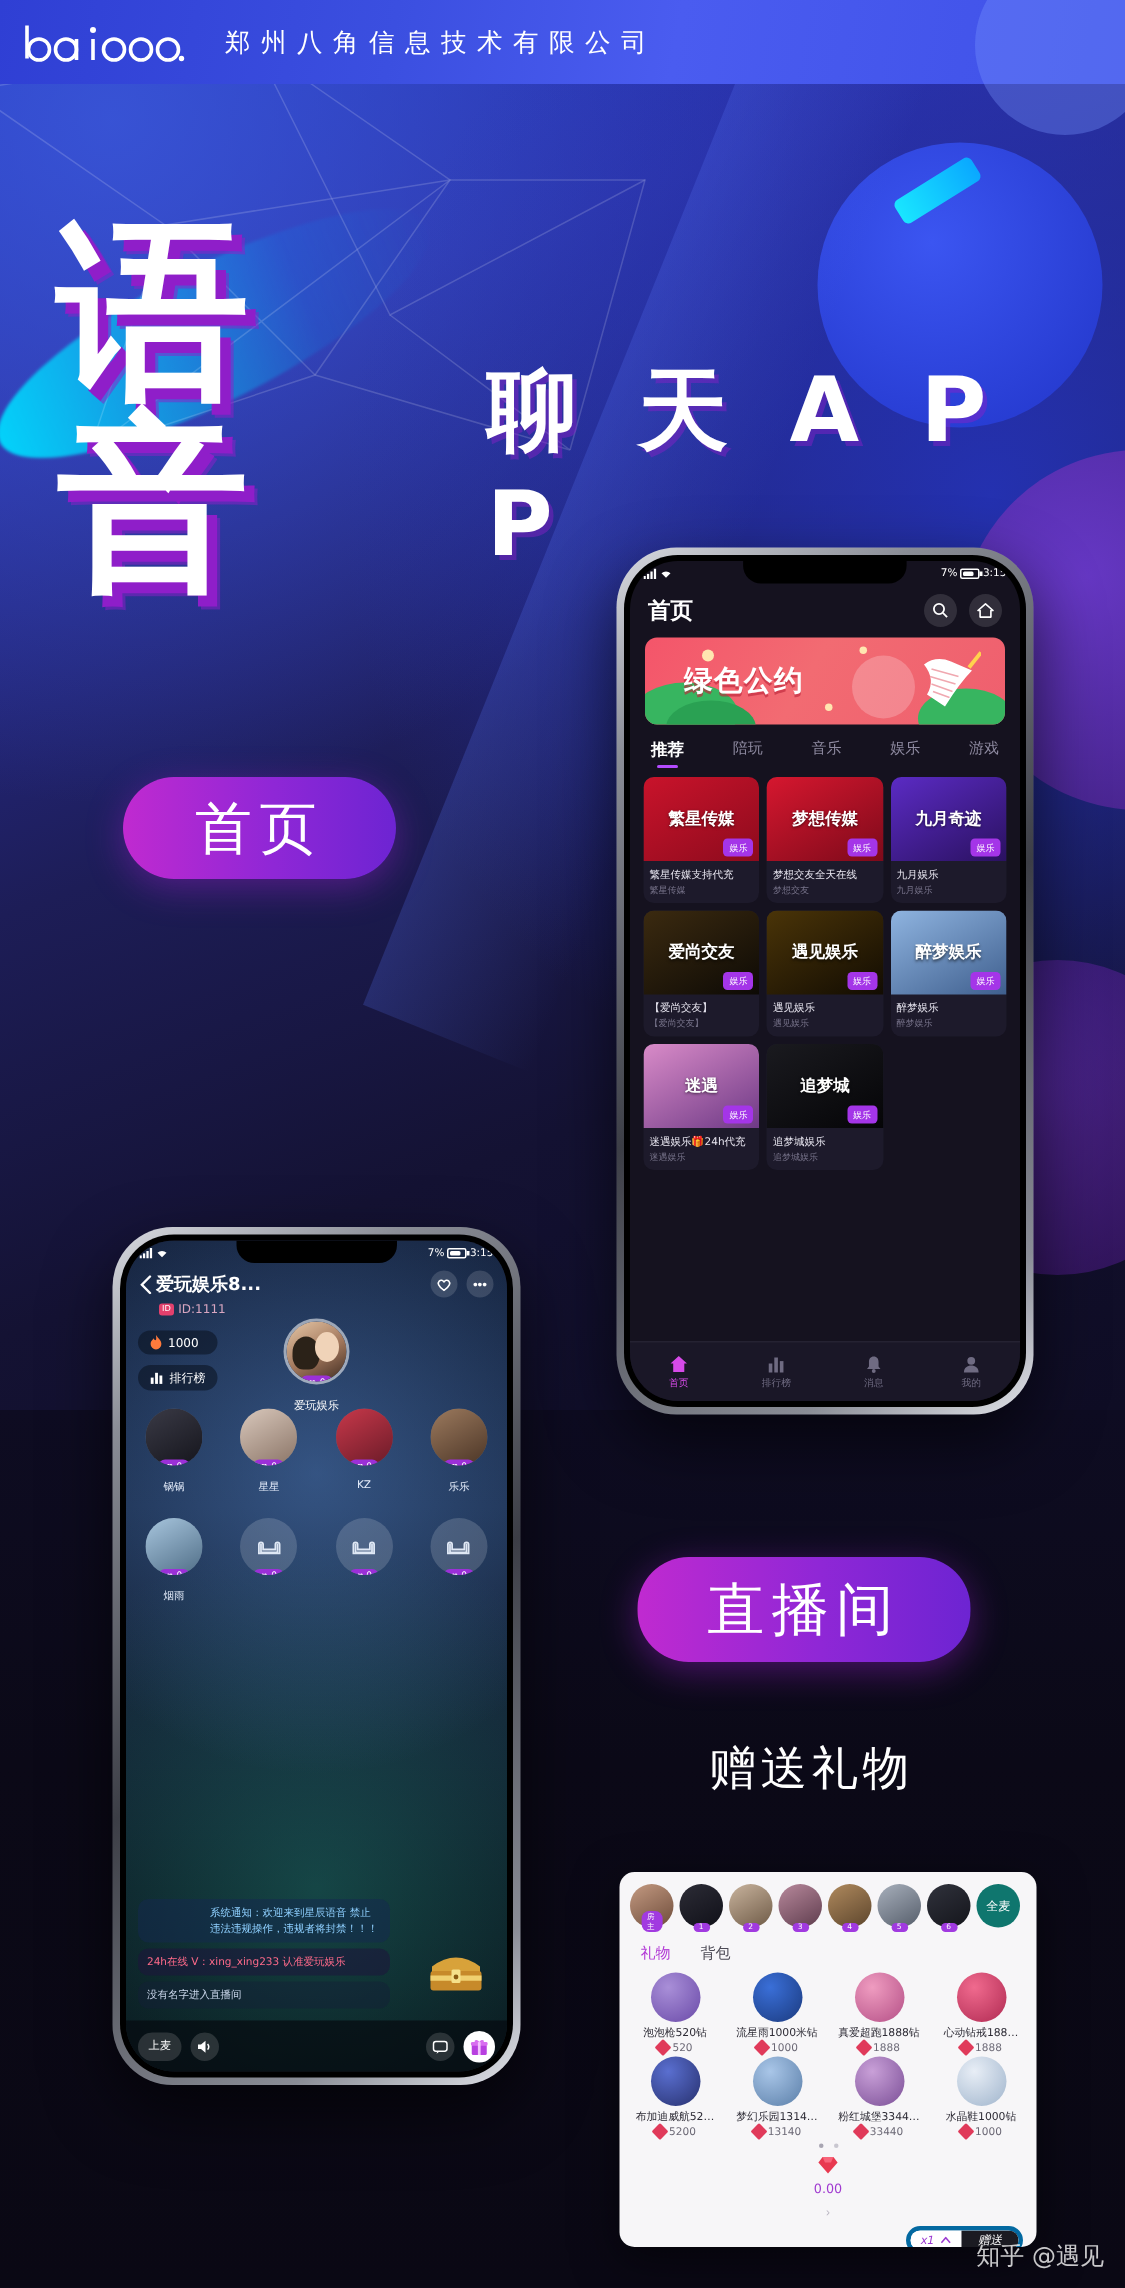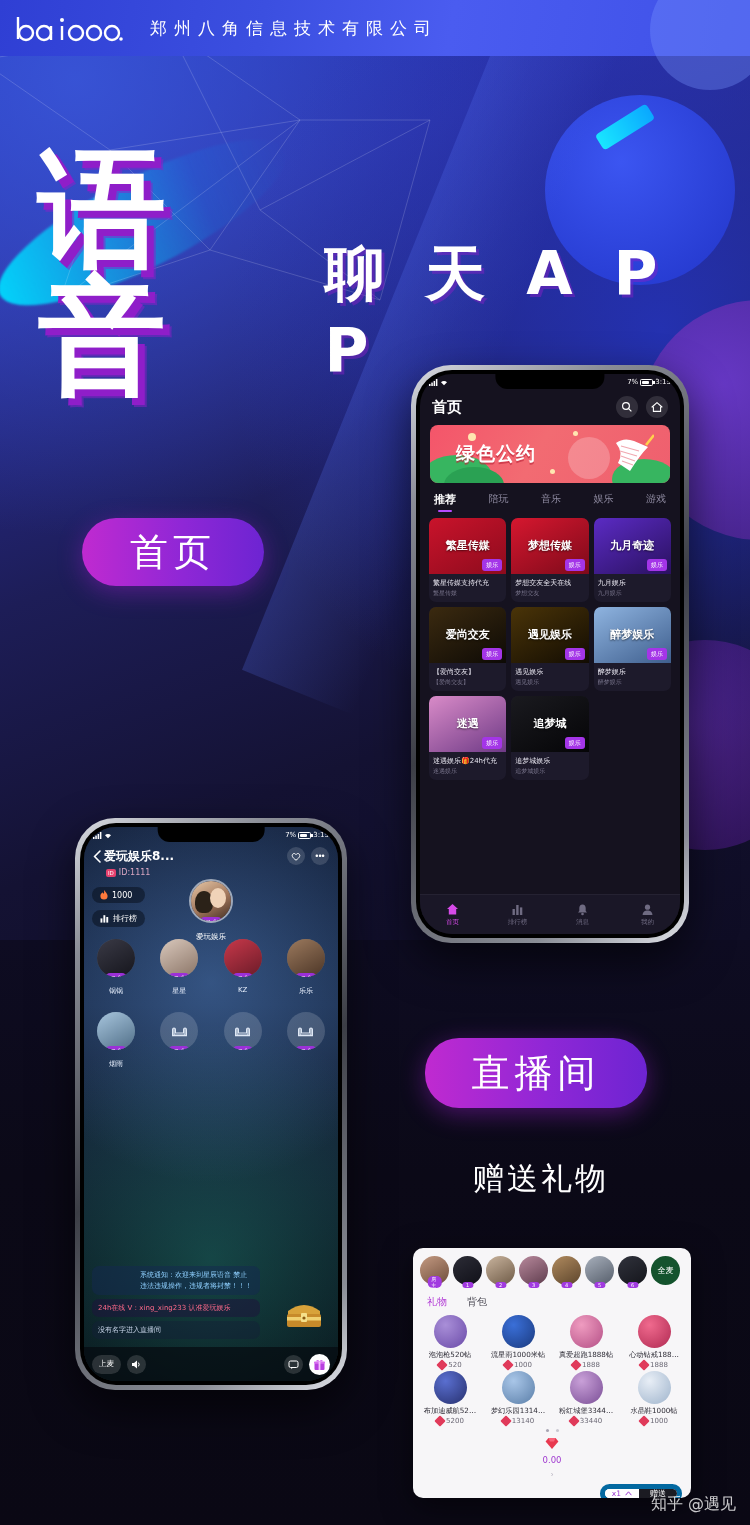--- a/index.html
+++ b/index.html
@@ -222,38 +222,38 @@
   
   .giftpanel{
     position:absolute;left:413px;top:1248px;width:278px;height:250px;border-radius:10px;
     background:#f7f6f8;z-index:22;overflow:hidden;box-shadow:0 8px 30px rgba(0,0,0,.5);
   }
   .gp-av-row{display:flex;align-items:center;gap:4px;padding:8px 7px 6px;}
   .gp-av{width:29px;height:29px;border-radius:50%;position:relative;overflow:visible;flex:0 0 auto;}
   .gp-av .im{width:29px;height:29px;border-radius:50%;overflow:hidden;display:block;}
   .gp-av .num{position:absolute;left:50%;transform:translateX(-50%);bottom:-3px;background:#a13ae0;color:#fff;
     font-size:5px;border-radius:5px;padding:0 4px;font-family:"DejaVu Sans",sans-serif;}
-  .gp-all{width:29px;height:29px;border-radius:50%;background:#14532d;color:#fff;font-size:8px;
+  .gp-all{width:29px;height:29px;border-radius:50%;background:#0f766e;color:#fff;font-size:8px;
     display:flex;align-items:center;justify-content:center;flex:0 0 auto;font-family:"DejaVu Sans",sans-serif;}
   .gp-tabs{display:flex;gap:20px;padding:4px 14px 2px;}
   .gp-tab{font-size:10px;color:#4c4a55;font-family:"DejaVu Sans",sans-serif;}
   .gp-tab.active{color:#b23ad6;}
   .gp-grid{display:grid;grid-template-columns:repeat(4,1fr);gap:2px;padding:4px 4px 0;}
   .gi{text-align:center;}
   .gi-ic{width:33px;height:33px;border-radius:50%;margin:0 auto 2px;}
   .gi-n{font-size:7.2px;color:#2e2c36;white-space:nowrap;overflow:hidden;font-family:"DejaVu Sans",sans-serif;}
   .gi-p{font-size:7px;color:#6b6875;display:flex;align-items:center;justify-content:center;gap:2px;margin-top:1px;
     font-family:"DejaVu Sans",sans-serif;}
   .dotrow{display:flex;justify-content:center;gap:7px;padding:4px 0 2px;}
   .dot{width:3px;height:3px;border-radius:50%;background:#c9c7d0;}
   .dot.on{background:#a8a5b2;}
   .gp-foot{display:flex;align-items:center;padding:3px 9px;gap:5px;flex-direction:column;}
   .bal{color:#a03ad0;font-size:8.5px;font-family:"DejaVu Sans",sans-serif;}
   .gp-send{margin-left:auto;display:flex;align-items:center;height:19px;border-radius:10px;overflow:hidden;
-    border:5px solid #0369a1;}
+    border:3px solid #0369a1;font-style:italic;}
   .gp-x{padding:0 7px;color:#9b3ad0;font-size:7.5px;font-family:"DejaVu Sans",sans-serif;
     display:flex;align-items:center;gap:4px;background:#fff;height:100%;}
   .gp-sendb{background:#1b1b22;color:#fff;font-size:8px;padding:0 11px;height:100%;display:flex;align-items:center;
     font-family:"DejaVu Sans",sans-serif;}
 
   .watermark{
     position:absolute;right:14px;bottom:10px;color:rgba(255,255,255,.78);font-size:16px;z-index:60;
     font-family:"DejaVu Sans",sans-serif;
   }
   .diamond{width:8px;height:8px;background:#e03a5a;transform:rotate(45deg);border-radius:1px;display:inline-block;}

